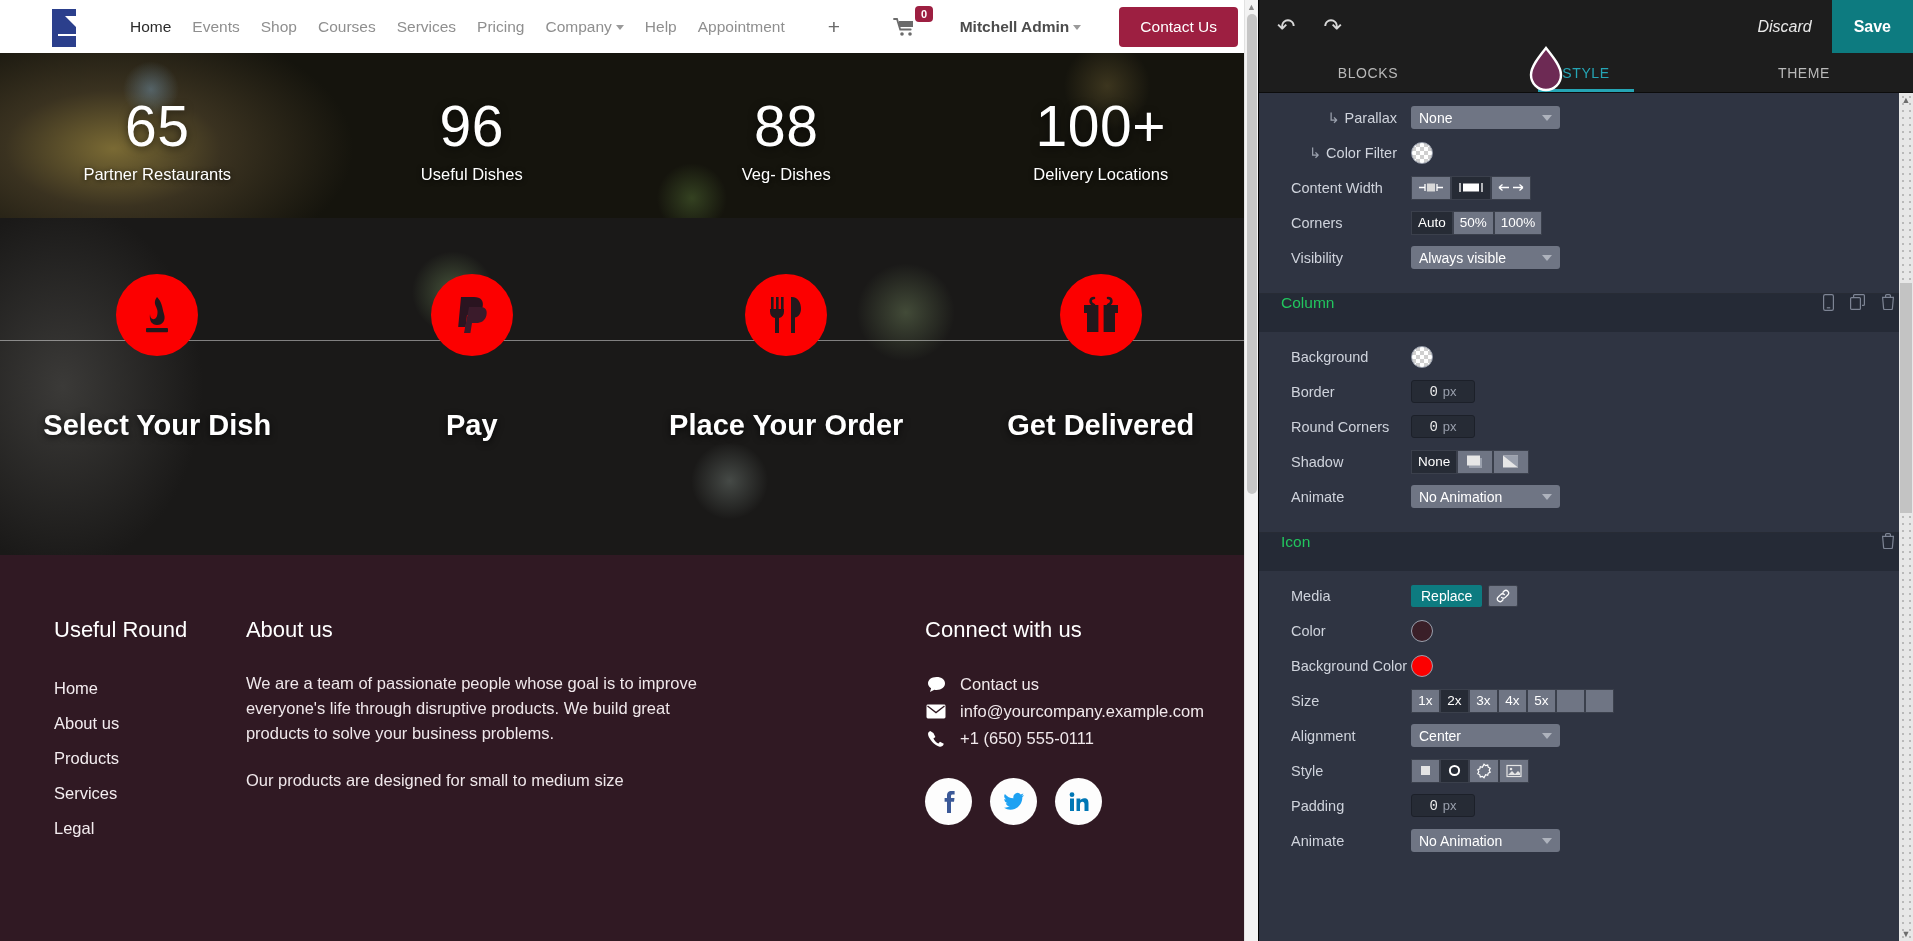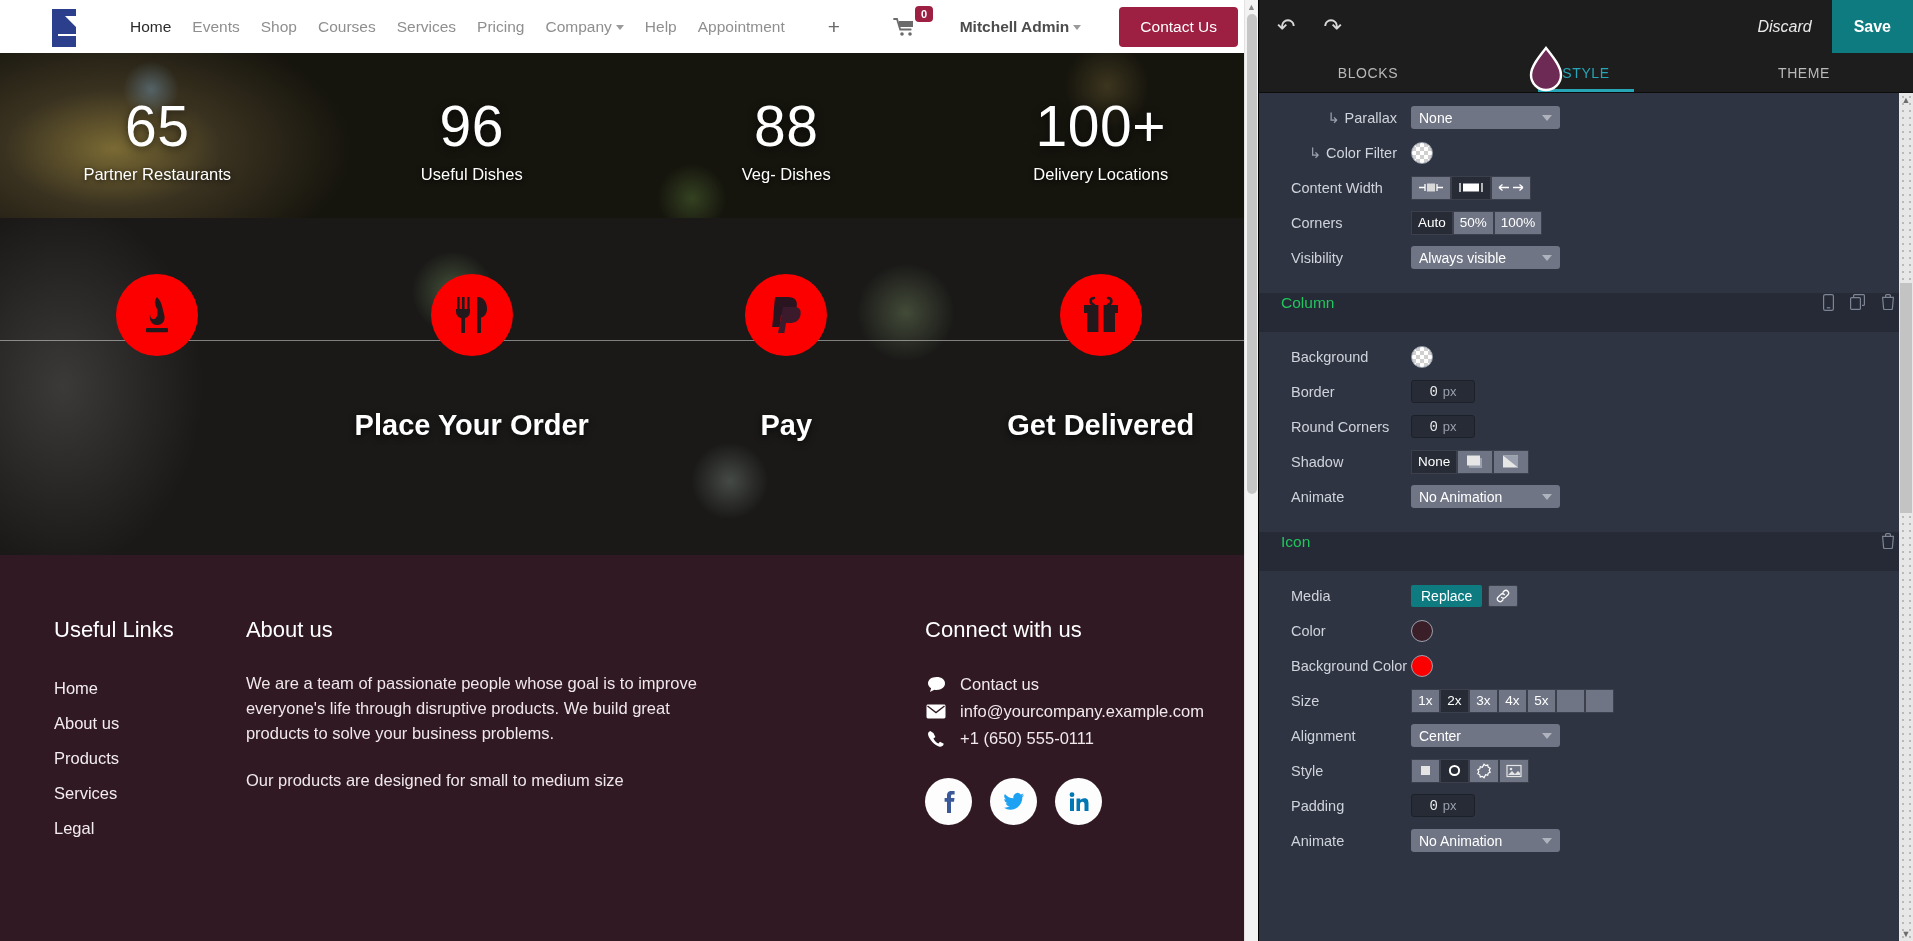--- a/index.html
+++ b/index.html
@@ -279,65 +279,66 @@
       <div class="steps-line"></div>
       <div class="steps-row">
 
         <div class="step">
           <div class="step-circle">
             <svg width="38" height="42" viewBox="0 0 38 42">
               <path d="M19 3 C13 11 22 13 19 22 C17 27 12 26 12 20 C11 27 14 31 19 31 C25 31 28 26 26 20 C24 13 24 8 19 3 Z" fill="#23181c"></path>
               <rect x="8" y="34" width="22" height="4.2" rx="1" fill="#23181c"></rect>
             </svg>
           </div>
+          <div class="step-title">Select Your Dish</div>
+        </div>
+
+        <div class="step">
+          <div class="step-circle">
+            <svg width="36" height="40" viewBox="0 0 36 40">
+              <path d="M7 2 h13 c7 0 10 4 8.6 10 c-1.2 5.4-5.4 8-11.4 8 h-4.2 L11.6 32 H4.2 Z" fill="#2a1420"></path>
+              <path d="M15 12 h11 c5.6 0 7.6 3.4 6.4 8.4 c-1.2 5-5 7.6-10.6 7.6 h-3.8 L16.4 38 H10 Z" fill="#3b1b2b"></path>
+            </svg>
+          </div>
+          <div class="step-title">Pay</div>
         </div>
 
         <div class="step">
           <div class="step-circle">
             <svg width="36" height="40" viewBox="0 0 36 40">
               <rect x="3" y="2" width="2.6" height="13" fill="#23181c"></rect>
               <rect x="8" y="2" width="2.6" height="13" fill="#23181c"></rect>
               <rect x="13" y="2" width="2.6" height="13" fill="#23181c"></rect>
               <path d="M2 14 h14 v2.5 a7 7 0 0 1-5 6.6 V38 h-4 V23.1 A7 7 0 0 1 2 16.5 Z" fill="#23181c"></path>
               <path d="M24 2 c6 0 9 6 9 12 c0 5-3 8-6 8.6 V38 h-4 V2 Z" fill="#23181c"></path>
             </svg>
           </div>
           <div class="step-title">Place Your Order</div>
         </div>
 
         <div class="step">
           <div class="step-circle">
-            <svg width="36" height="40" viewBox="0 0 36 40">
-              <path d="M7 2 h13 c7 0 10 4 8.6 10 c-1.2 5.4-5.4 8-11.4 8 h-4.2 L11.6 32 H4.2 Z" fill="#2a1420"></path>
-              <path d="M15 12 h11 c5.6 0 7.6 3.4 6.4 8.4 c-1.2 5-5 7.6-10.6 7.6 h-3.8 L16.4 38 H10 Z" fill="#3b1b2b"></path>
-            </svg>
-          </div>
-          <div class="step-title">Pay</div>
-        </div>
-
-        <div class="step">
-          <div class="step-circle">
             <svg width="38" height="38" viewBox="0 0 38 38">
               <path d="M12 2 C8 2 7 7 12 9 M26 2 C30 2 31 7 26 9" stroke="#23181c" stroke-width="2.6" fill="none" stroke-linecap="round"></path>
               <rect x="2" y="9" width="34" height="8" fill="#23181c"></rect>
               <rect x="5" y="17" width="28" height="19" fill="#23181c"></rect>
               <rect x="16.4" y="9" width="5.2" height="27" fill="#fc0000"></rect>
             </svg>
           </div>
           <div class="step-title">Get Delivered</div>
         </div>
 
       </div>
     </div>
 
     <div class="footer">
       <div class="footer-cols">
 
         <div class="fc1">
-          <div class="f-head">Useful Links</div>
+          <div class="f-head">Useful Round</div>
           <div class="f-links">
             <div><span class="f-link">Home</span></div>
             <div><span class="f-link">About us</span></div>
             <div><span class="f-link">Products</span></div>
             <div><span class="f-link">Services</span></div>
             <div><span class="f-link">Legal</span></div>
           </div>
         </div>
 
         <div class="fc2">

